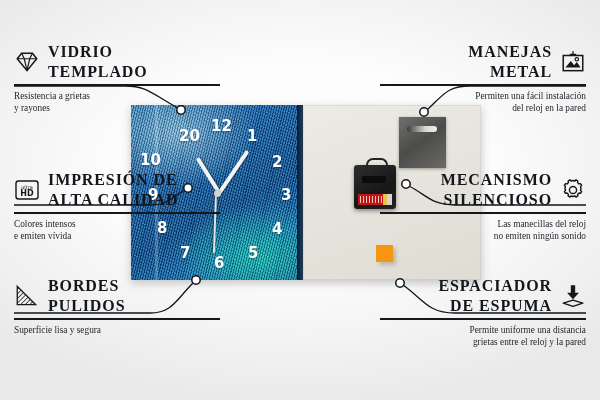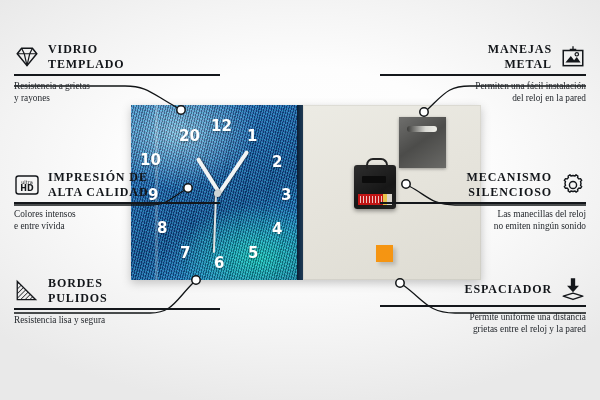--- a/index.html
+++ b/index.html
@@ -68,21 +68,21 @@
   #mech-slot{position:absolute;left:8px;top:11px;width:24px;height:7px;background:#0c0c0c;border-radius:1px;}
   #mech-label{position:absolute;left:4px;bottom:4px;width:34px;height:11px;
     background:linear-gradient(90deg,#c01515 0 74%,#e8c34a 74% 86%,#d8d4cc 86% 100%);}
   #mech-label:after{content:"";position:absolute;inset:2px 8px 2px 2px;
     background:repeating-linear-gradient(90deg,#fff 0 1px,transparent 1px 3px);opacity:.75;}
   #foam{position:absolute;left:73px;top:140px;width:17px;height:17px;background:#f59512;
     box-shadow:3px 3px 4px rgba(0,0,0,.18);}
   
   .callout{position:absolute;width:206px;}
   .callout .head{display:flex;align-items:center;gap:8px;}
-  .callout .title{font-size:12px;font-weight:700;letter-spacing:.9px;color:#13161a;
+  .callout .title{font-size:16px;font-weight:700;letter-spacing:.9px;color:#13161a;
     line-height:1.22;text-transform:uppercase;}
   .callout .rule{height:1.5px;background:#14171b;margin:3px 0 4px;}
   .callout .desc{font-size:9.3px;color:#24282d;line-height:1.35;}
   .left{left:14px;text-align:left;}
   .left .head{flex-direction:row;}
   .right{right:14px;text-align:right;}
   .right .head{flex-direction:row;justify-content:flex-end;}
   .ico{width:26px;height:26px;flex:0 0 26px;color:#14171b;}
   .ico svg{display:block;width:26px;height:26px;}
   #c1{top:42px;} #c2{top:170px;} #c3{top:276px;}
@@ -183,42 +183,42 @@
             <text x="13" y="11" font-family="DejaVu Sans, sans-serif" font-size="5" text-anchor="middle" fill="currentColor">ultra</text>
             <text x="13" y="18.4" font-family="DejaVu Sans, sans-serif" font-size="8" font-weight="bold" text-anchor="middle" fill="currentColor">HD</text>
           </svg>
       </span>
       <span class="title">
         <span>IMPRESIÓN DE</span><br><span>ALTA CALIDAD</span>
       </span>
     </div>
     <div class="rule"></div>
     <div class="desc">
-      <span>Colores intensos</span><br><span>e entre vívida</span>
+      <span>Colores intensos</span><br><span>e emiten vívida</span>
     </div>
   </div>
 
   <div class="callout left" id="c3">
     <div class="head">
       <span class="ico">
         <svg viewBox="0 0 24 24">
             <defs>
               <pattern id="hatch" width="3" height="3" patternUnits="userSpaceOnUse" patternTransform="rotate(45)">
                 <line x1="0" y1="0" x2="0" y2="3" stroke="currentColor" stroke-width="1.3"></line>
               </pattern>
             </defs>
             <path d="M3 3 L3 20 L20 20 Z" fill="url(#hatch)" stroke="currentColor" stroke-width="1.2"></path>
           </svg>
       </span>
       <span class="title">
         <span>BORDES</span><br><span>PULIDOS</span>
       </span>
     </div>
     <div class="rule"></div>
-    <div class="desc">Resistencia lisa y segura</div>
+    <div class="desc">Superficie lisa y segura</div>
   </div>
 
   <div class="callout right" id="c4">
     <div class="head">
       <span class="title">
         <span>MANEJAS</span><br><span>METAL</span>
       </span>
       <span class="ico">
         <svg viewBox="0 0 24 24">
             <path d="M12 2 L12 5" stroke="currentColor" stroke-width="1.2" fill="none"></path>
@@ -249,21 +249,21 @@
     </div>
     <div class="rule"></div>
     <div class="desc">
       <span>Las manecillas del reloj</span><br><span>no emiten ningún sonido</span>
     </div>
   </div>
 
   <div class="callout right" id="c6">
     <div class="head">
       <span class="title">
-        <span>ESPACIADOR</span><br>
+        <span>ESPACIADOR</span><br><span>DE ESPUMA</span>
       </span>
       <span class="ico">
         <svg viewBox="0 0 24 24">
             <path d="M10 2 h4 v7 h3.5 L12 15 L6.5 9 H10 Z" fill="currentColor"></path>
             <path d="M12 15.8 L21 18.6 L12 21.6 L3 18.6 Z" fill="none" stroke="currentColor" stroke-width="1.4" stroke-linejoin="round"></path>
           </svg>
       </span>
     </div>
     <div class="rule"></div>
     <div class="desc">

